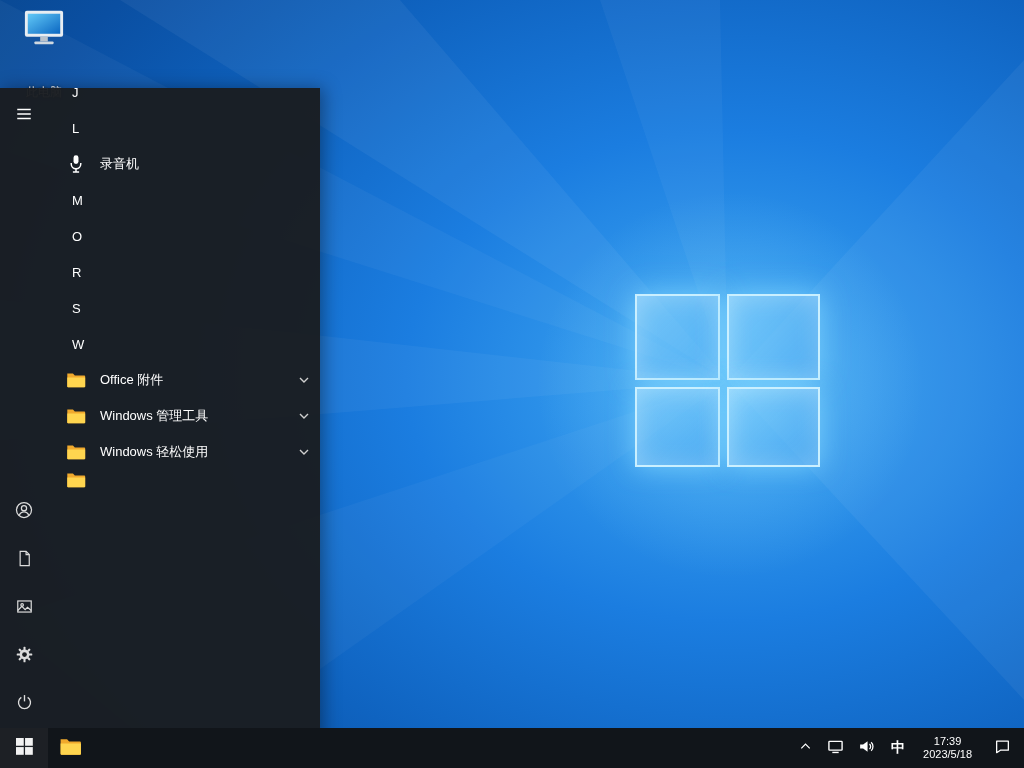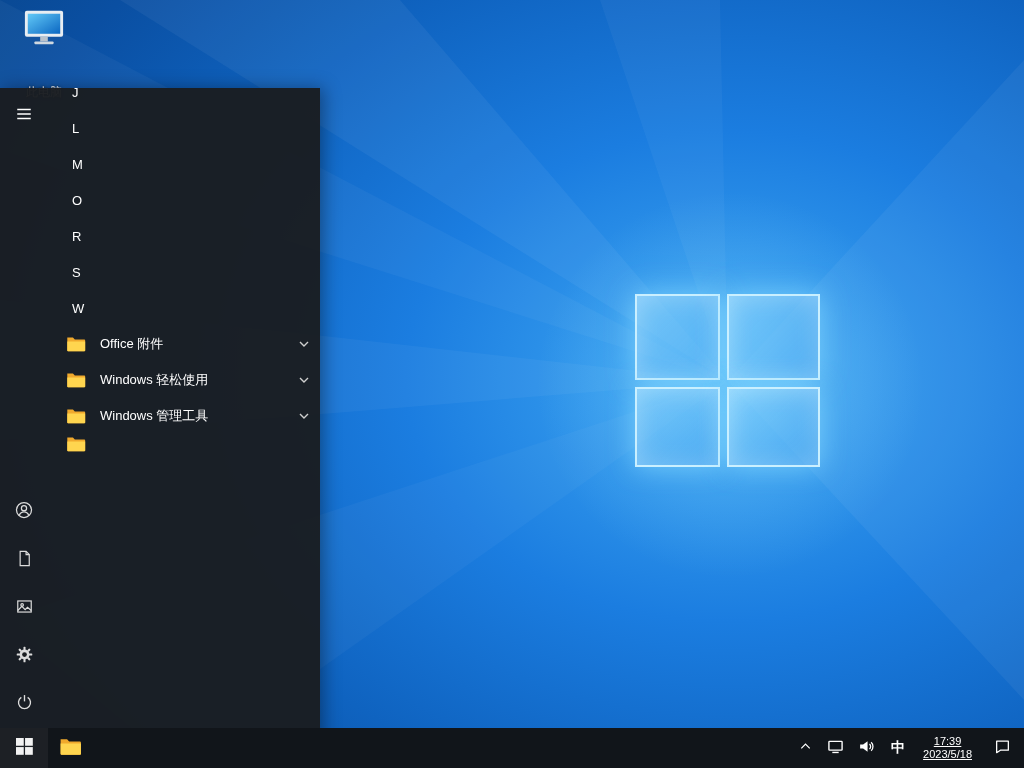--- a/index.html
+++ b/index.html
@@ -52,21 +52,21 @@
   
   .taskbar { position:absolute; left:0; bottom:0; width:1024px; height:40px; z-index:10;
     background:#11151a; display:flex; align-items:stretch; }
   .tb-btn { display:flex; align-items:center; justify-content:center; cursor:pointer; }
   .tb-start { width:48px; background:rgba(255,255,255,.05); }
   .tb-explorer { width:44px; }
   .tray { margin-left:auto; display:flex; align-items:center; }
   .tray-btn { height:40px; display:flex; align-items:center; justify-content:center;
     padding:0 7px; cursor:pointer; color:#fff; }
   .ime { font-size:14px; font-weight:bold; padding:0 9px; }
-  .clock { flex-direction:column; font-size:11px; line-height:13px; text-align:center; padding:0 9px;text-decoration:underline; }
+  .clock { flex-direction:column; font-size:11px; line-height:13px; text-align:center; padding:0 9px; }
   .action-center { padding:0 13px; }
 </style>
 </head>
 <body>
 
 <div class="screen">
 
   <div class="wallpaper">
     <svg class="rays-svg" width="1024" height="768">
       <polygon points="728,381 120,0 400,0" fill="#ffffff" opacity="0.05"></polygon>
@@ -172,20 +172,30 @@
 
       <div class="row letter">
         <span>J</span>
       </div>
 
 
       <div class="row letter">
         <span>L</span>
       </div>
 
+      <div class="row app">
+        <span class="app-icon">
+          <svg viewBox="0 0 24 24" width="22" height="22">
+            <rect x="9.3" y="2.5" width="5.4" height="9.5" rx="2.7" fill="#ffffff"></rect>
+            <path d="M6.8 10.8v1.2a5.2 5.2 0 0 0 10.4 0v-1.2" fill="none" stroke="#ffffff" stroke-width="1.6"></path>
+            <path d="M12 17.3v3M8.6 20.8h6.8" stroke="#ffffff" stroke-width="1.6" fill="none"></path>
+          </svg>
+        </span>
+        <span class="app-label">录音机</span>
+      </div>
 
       <div class="row letter">
         <span>M</span>
       </div>
 
 
 
       <div class="row letter">
         <span>O</span>
       </div>
@@ -221,36 +231,36 @@
         </span>
       </div>
 
       <div class="row app folder">
         <span class="app-icon">
           <svg viewBox="0 0 24 24" width="22" height="22">
             <path d="M2.5 5h6.2l2 2.2h10.4a.9.9 0 0 1 .9.9V19a.9.9 0 0 1-.9.9H3.4a.9.9 0 0 1-.9-.9z" fill="#f0a92d"></path>
             <path d="M2.5 9.2h19.5V19a.9.9 0 0 1-.9.9H3.4a.9.9 0 0 1-.9-.9z" fill="#ffd54f"></path>
           </svg>
         </span>
-        <span class="app-label">Windows 轻松使用</span>
+        <span class="app-label">Windows 管理工具</span>
         <span class="chevron">
           <svg viewBox="0 0 12 12" width="12" height="12">
               <path d="M2 4l4 4 4-4" fill="none" stroke="#cfcfcf" stroke-width="1.4"></path>
             </svg>
         </span>
       </div>
 
       <div class="row app folder">
         <span class="app-icon">
           <svg viewBox="0 0 24 24" width="22" height="22">
             <path d="M2.5 5h6.2l2 2.2h10.4a.9.9 0 0 1 .9.9V19a.9.9 0 0 1-.9.9H3.4a.9.9 0 0 1-.9-.9z" fill="#f0a92d"></path>
             <path d="M2.5 9.2h19.5V19a.9.9 0 0 1-.9.9H3.4a.9.9 0 0 1-.9-.9z" fill="#ffd54f"></path>
           </svg>
         </span>
-        <span class="app-label">Windows 管理工具</span>
+        <span class="app-label">Windows 轻松使用</span>
         <span class="chevron">
           <svg viewBox="0 0 12 12" width="12" height="12">
               <path d="M2 4l4 4 4-4" fill="none" stroke="#cfcfcf" stroke-width="1.4"></path>
             </svg>
         </span>
       </div>
 
       <div class="row app folder partial">
         <span class="app-icon">
           <svg viewBox="0 0 24 24" width="22" height="22">

